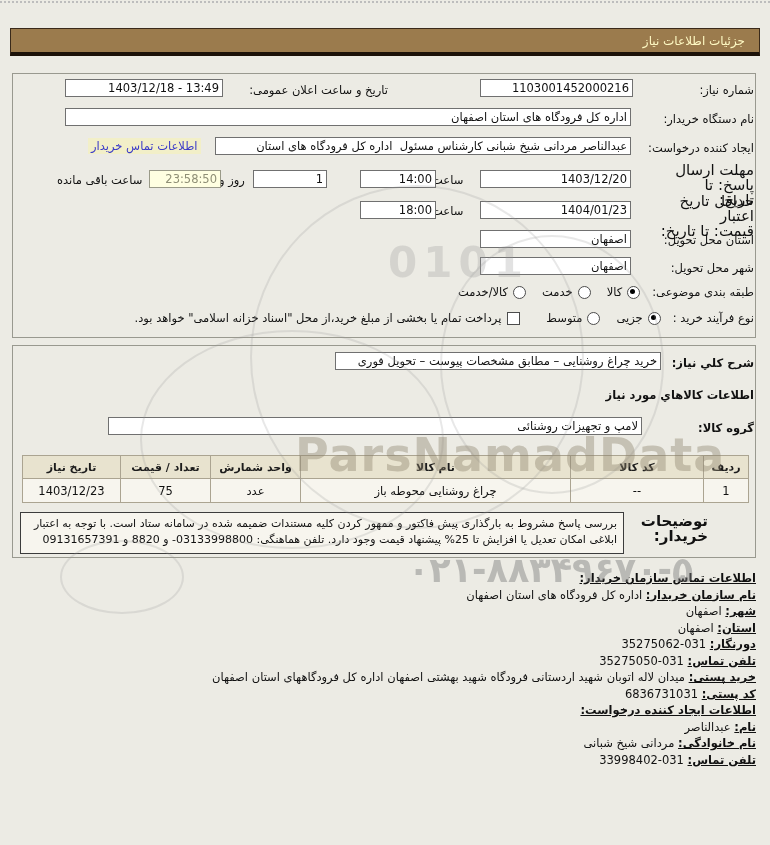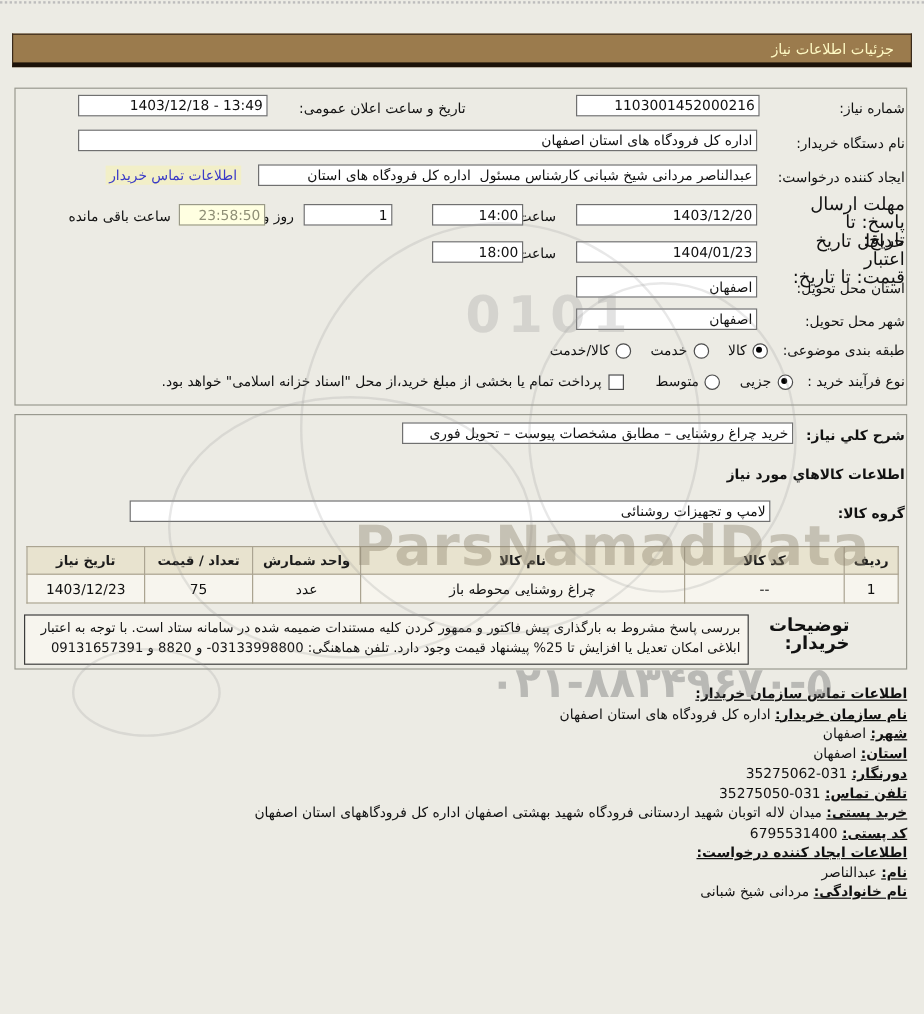--- a/index.html
+++ b/index.html
@@ -187,24 +187,25 @@
 <div class="notesbox">بررسی پاسخ مشروط به بارگذاری پیش فاکتور و ممهور کردن کلیه مستندات ضمیمه شده در سامانه ستاد است. با توجه به اعتبار ابلاغی امکان تعدیل یا افزایش تا 25% پیشنهاد قیمت وجود دارد. تلفن هماهنگی: 03133998800- و 8820 و 09131657391</div>
 
 <div class="contact-block">
   <div class="line"><b>اطلاعات تماس سازمان خریدار:</b></div>
   <div class="line"><b>نام سازمان خریدار:</b> <span>اداره کل فرودگاه های استان اصفهان</span></div>
   <div class="line"><b>شهر:</b> <span>اصفهان</span></div>
   <div class="line"><b>استان:</b> <span>اصفهان</span></div>
   <div class="line"><b>دورنگار:</b> <span class="ltrval">35275062-031</span></div>
   <div class="line"><b>تلفن تماس:</b> <span class="ltrval">35275050-031</span></div>
   <div class="line"><b>خرید پستی:</b> <span>میدان لاله اتوبان شهید اردستانی فرودگاه شهید بهشتی اصفهان اداره کل فرودگاههای استان اصفهان</span></div>
-  <div class="line"><b>کد پستی:</b> <span class="ltrval">6795531400</span></div>
+  <div class="line"><b>کد پستی:</b> <span class="ltrval">6836731031</span></div>
   <div class="line"><b>اطلاعات ایجاد کننده درخواست:</b></div>
   <div class="line"><b>نام:</b> <span>عبدالناصر</span></div>
   <div class="line"><b>نام خانوادگی:</b> <span>مردانی شیخ شبانی</span></div>
+  <div class="line"><b>تلفن تماس:</b> <span class="ltrval">33998402-031</span></div>
 </div>
 
 <div class="wm wm-shape" id="wm-c1"></div>
 <div class="wm wm-shape" id="wm-c2"></div>
 <div class="wm wm-shape" id="wm-c3"></div>
 <div class="wm wm-shape" id="wm-c4"></div>
 <div class="wm wm-digits">0101</div>
 <div class="wm wm-brand">ParsNamadData</div>
 <div class="wm wm-phone">۰۲۱-۸۸۳۴۹۶۷۰-۵</div>
 

